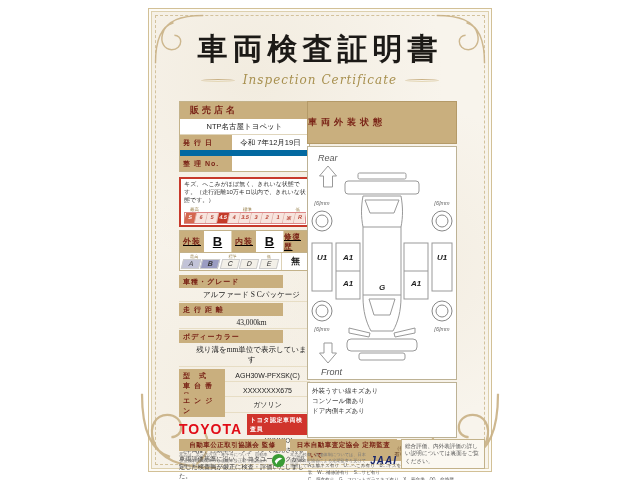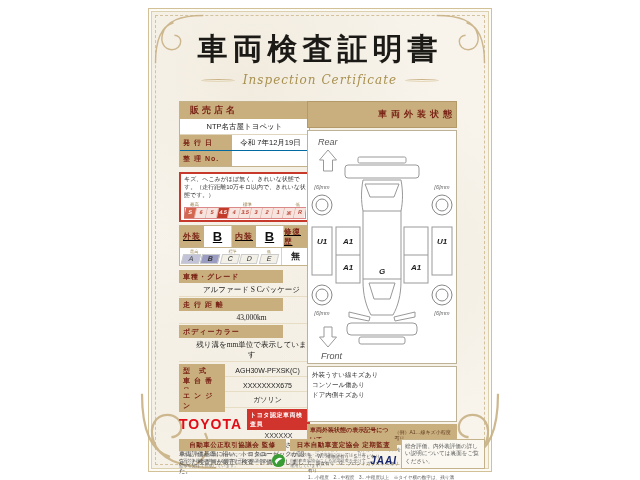--- a/index.html
+++ b/index.html
@@ -43,21 +43,21 @@
 
   .bar { background:#c9af7e; color:#7a2417; font-weight:bold; }
 
   .col-left { position:absolute; left:30px; top:92px; width:131px; }
   .col-right { position:absolute; left:158px; top:92px; width:150px; }
 
   
   .dealer { border:1px solid #c3b28a; background:#fff; }
   .dealer-hdr { font-size:9px; padding:2px 10px; letter-spacing:3px; }
   .dealer-name { font-size:7.5px; text-align:center; padding:2.5px 0; color:#222; border-bottom:1px solid #e0d6bd; }
-  .kv { display:flex; align-items:stretch; border-bottom:1px solid #0369a1; }
+  .kv { display:flex; align-items:stretch; border-bottom:6px solid #0369a1; }
   .kv:last-child { border-bottom:none; }
   .kv-lbl { width:52px; font-size:7px; padding:2.5px 3px; letter-spacing:1px; }
   .kv-val { flex:1; font-size:7.5px; color:#222; display:flex; align-items:center; justify-content:center; }
 
   
   .rating { margin-top:5px; border:2px solid #c7392b; background:#fff; display:flex; height:50px; }
   .rating-left { width:46px; border-right:2px solid #c7392b; display:flex; flex-direction:column; }
   .rate-badge { background:#c7392b; color:#fff; font-size:7.5px; font-weight:bold; text-align:center; padding:2px 0; letter-spacing:1px; }
   .rate-score { flex:1; display:flex; align-items:center; justify-content:center; font-size:24px; font-weight:bold; color:#111; letter-spacing:-1px; }
   .rating-right { flex:1; display:flex; flex-direction:column; padding:2px 2px 1px 3px; }
@@ -99,21 +99,21 @@
   
   .toyota-row { margin-top:3px; display:flex; align-items:center; gap:5px; height:26px; }
   .toyota-brand { font-size:14px; font-weight:bold; color:#e10c17; letter-spacing:1px; }
   .insp { display:flex; flex-direction:column; align-items:center; }
   .insp-badge { background:#d0342c; color:#fff; font-size:6px; font-weight:bold; padding:1.5px 3px; letter-spacing:.5px; }
   .insp-num { font-size:7px; color:#333; margin-top:2px; }
 
   .footnote { margin-top:4px; font-size:6.2px; line-height:1.4; color:#333; }
 
   
-  .ext-hdr { font-size:9px; text-align:right; padding:6px 0; letter-spacing:4px; border:1px solid #b49a68; }
+  .ext-hdr { font-size:9px; text-align:left; padding:14px 0; letter-spacing:4px; border:1px solid #b49a68; }
   .diagram-box { margin-top:2px; background:#fff; border:1px solid #bdb295; height:234px;font-style:italic; }
   .notes-box { margin-top:2px; background:#fff; border:1px solid #bdb295; height:56px; padding:3px 4px; }
   .note-line { font-size:6.5px; color:#333; line-height:1.55; }
   .legend-bar { margin-top:2px; display:flex; align-items:center; gap:3px; padding:1.5px 3px; }
   .legend-title { font-size:6px; letter-spacing:0; }
   .legend-ex { font-size:5px; font-weight:normal; color:#5e3a20; }
   .legend-body { padding:2px 1px; }
   .legend-line { font-size:4.6px; color:#555; line-height:1.5; }
 
   

